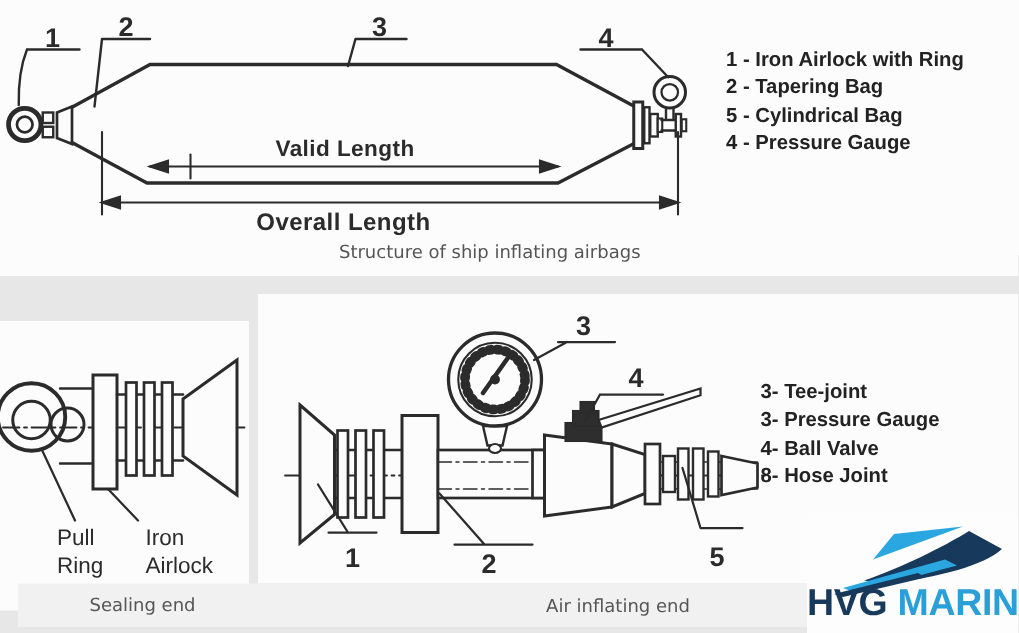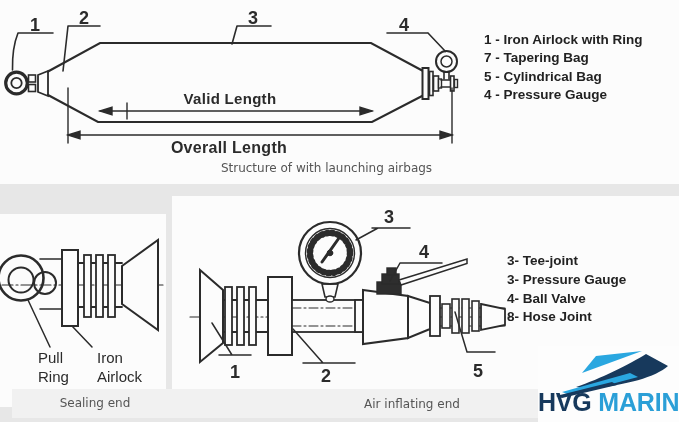--- a/index.html
+++ b/index.html
@@ -82,26 +82,26 @@
           <path d="M387,33 H428 M428,33 L445.5,51.5"></path>
         </g>
       </g>
       <text class="callout" x="35" y="31" text-anchor="middle">1</text>
       <text class="callout" x="84" y="24" text-anchor="middle">2</text>
       <text class="callout" x="253" y="24" text-anchor="middle">3</text>
       <text class="callout" x="404" y="31" text-anchor="middle">4</text>
       <text class="dim-text" x="230" y="104" text-anchor="middle">Valid Length</text>
       <text class="dim-text" x="229" y="153" text-anchor="middle" style="font-size:16px">Overall Length</text>
     </svg>
-    <div class="caption" id="caption-top">Structure of with launching airbags</div>
+    <div class="caption" id="caption-top">Structure of ship inflating airbags</div>
   </div>
 
   <div class="legend" id="legend-top">
     <div>1 - Iron Airlock with Ring</div>
-    <div>7 - Tapering Bag</div>
+    <div>2 - Tapering Bag</div>
     <div>5 - Cylindrical Bag</div>
     <div>4 - Pressure Gauge</div>
   </div>
 
   <div class="panel" id="seal-panel">
     <svg width="166" height="193" viewBox="0 0 166 193">
       <g stroke="#2b2b2b" fill="none" stroke-linecap="round">
         <path d="M2,71 H163" stroke-width="1.2" stroke-dasharray="11 3 2 3"></path>
         <g>
           <circle cx="21" cy="64" r="22.5" stroke-width="2.6"></circle>

